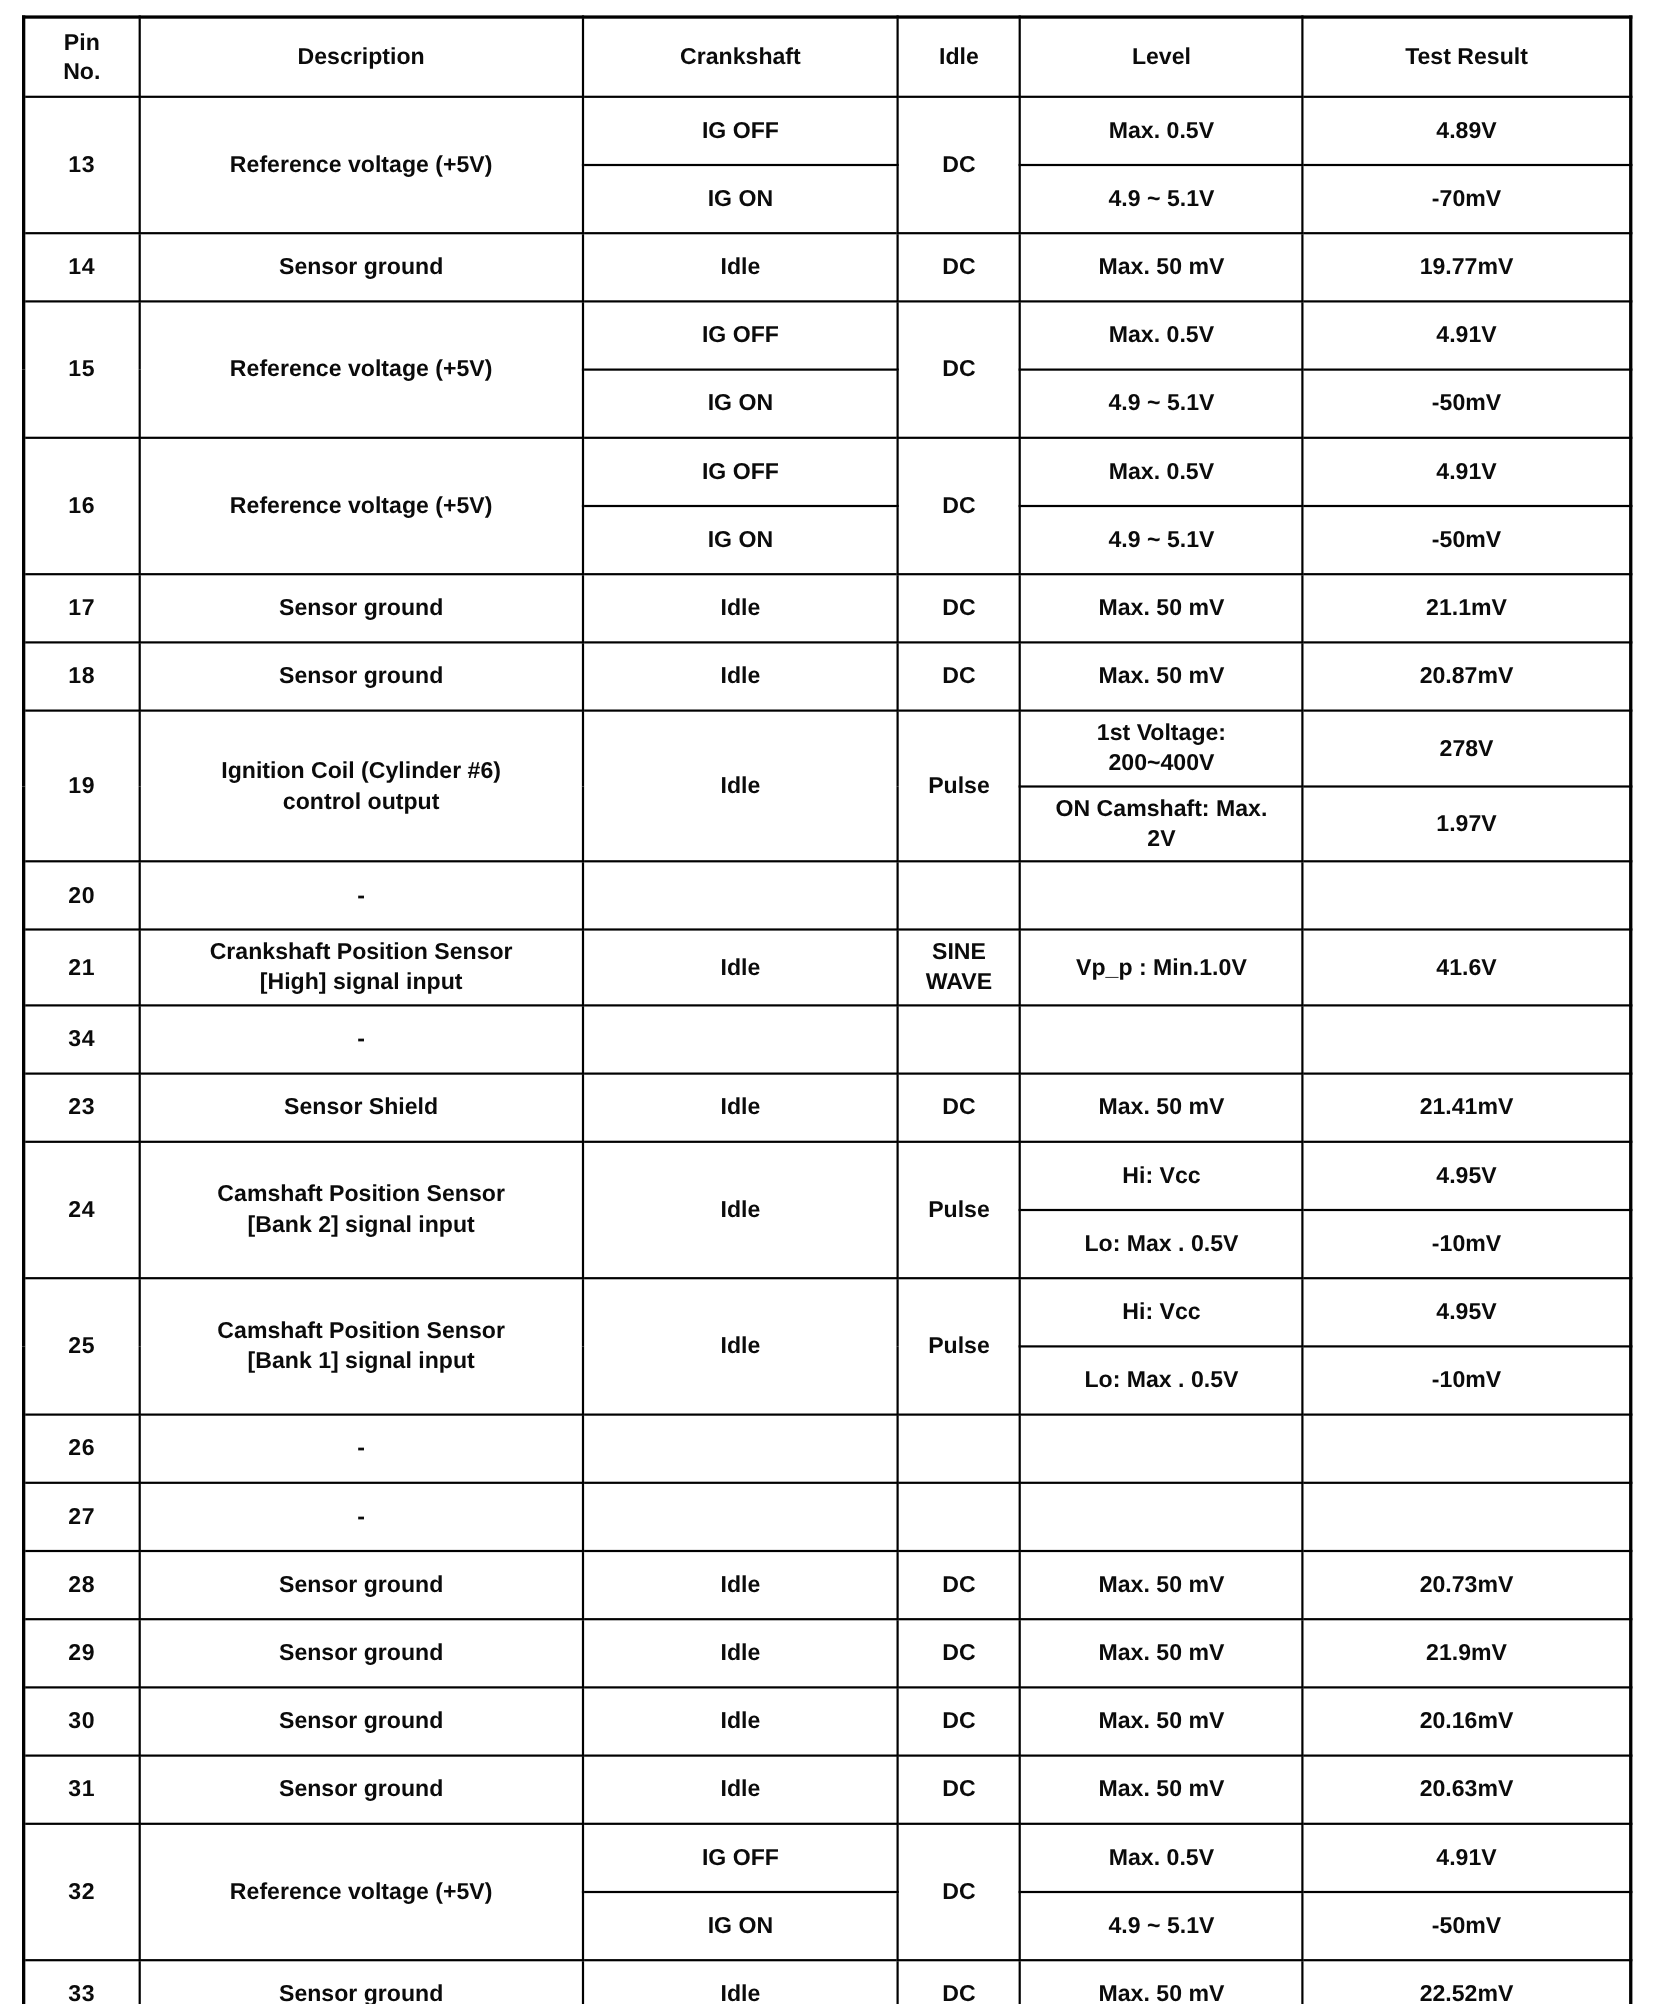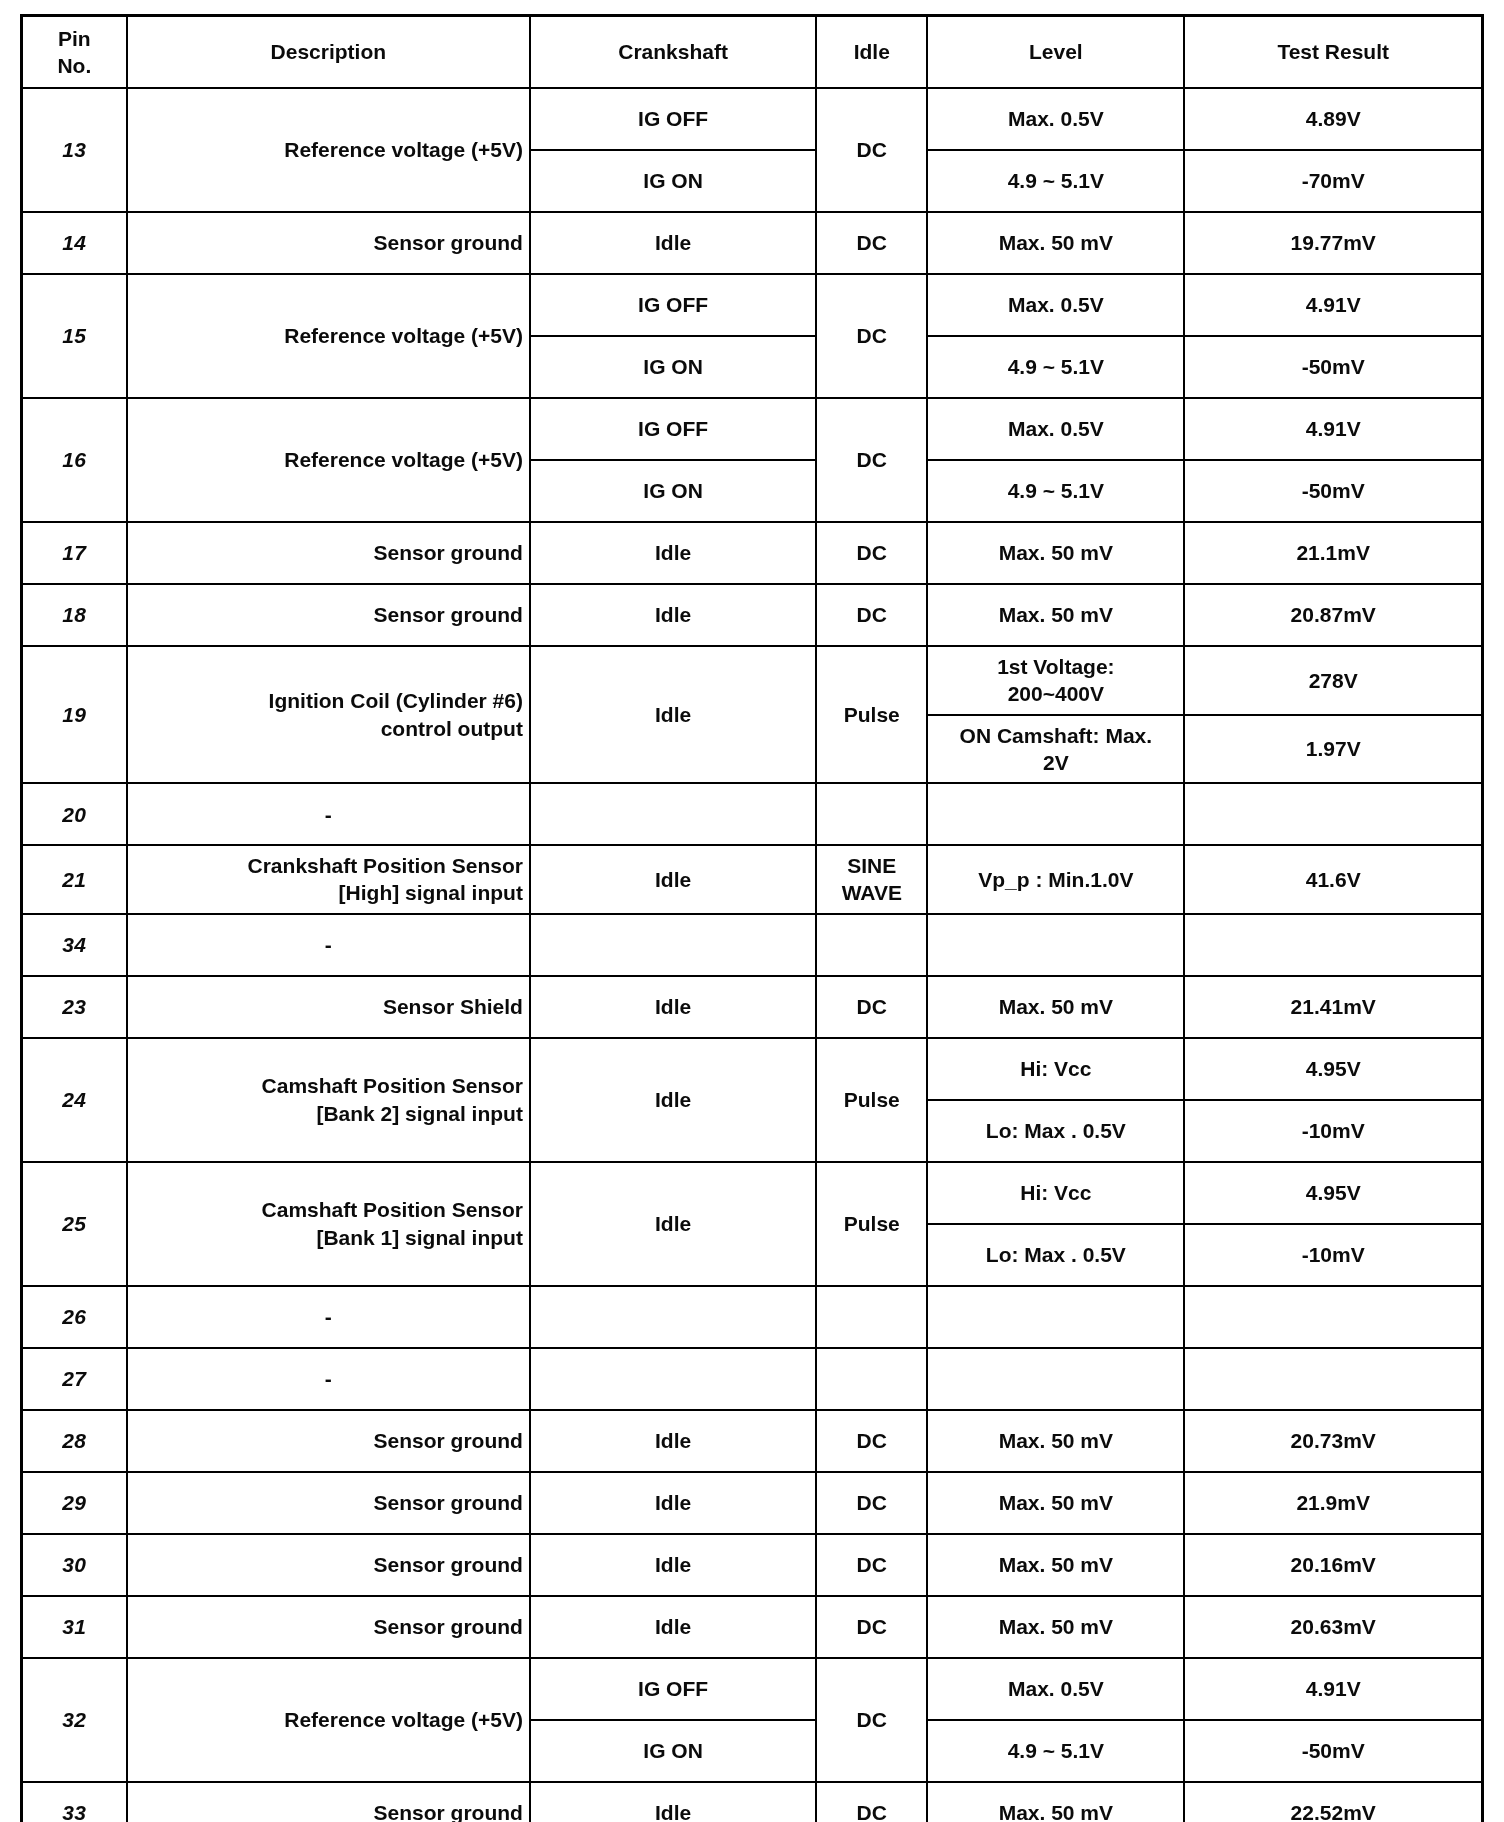--- a/index.html
+++ b/index.html
@@ -33,24 +33,24 @@
     padding: 6px 6px;
     overflow: hidden;
   }
   .pin-table th {
     height: 58px;
     font-size: 21px;
     font-weight: 700;
   }
   .pin-table td { height: 48px; }
   td.col-desc {
-    text-align: right;
+    text-align: center;
   }
   td.col-desc.dash { text-align: center; padding-left: 6px; }
-  td.col-pin { letter-spacing: 0.5px; font-style: italic; }
+  td.col-pin { letter-spacing: 0.5px; }
 </style>
 </head>
 <body>
 
 <div class="page">
   <table class="pin-table">
     <colgroup>
       <col style="width:7.2%">
       <col style="width:27.6%">
       <col style="width:19.6%">

